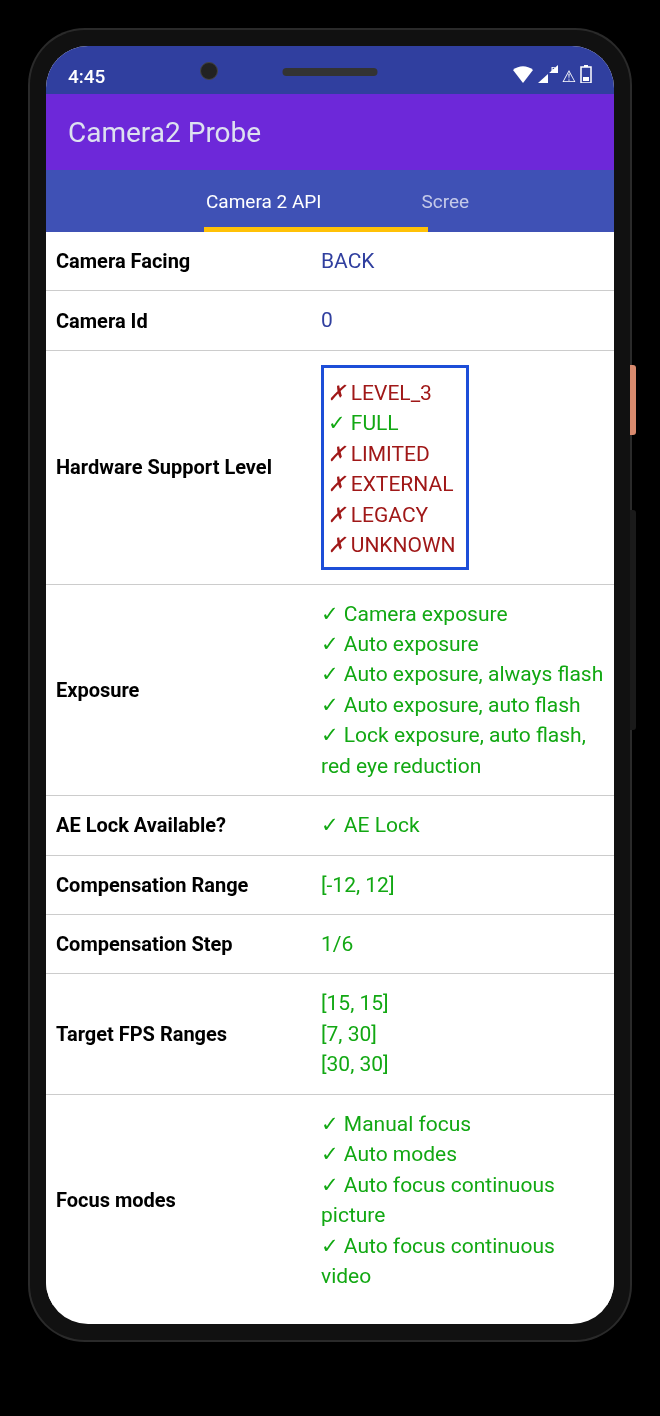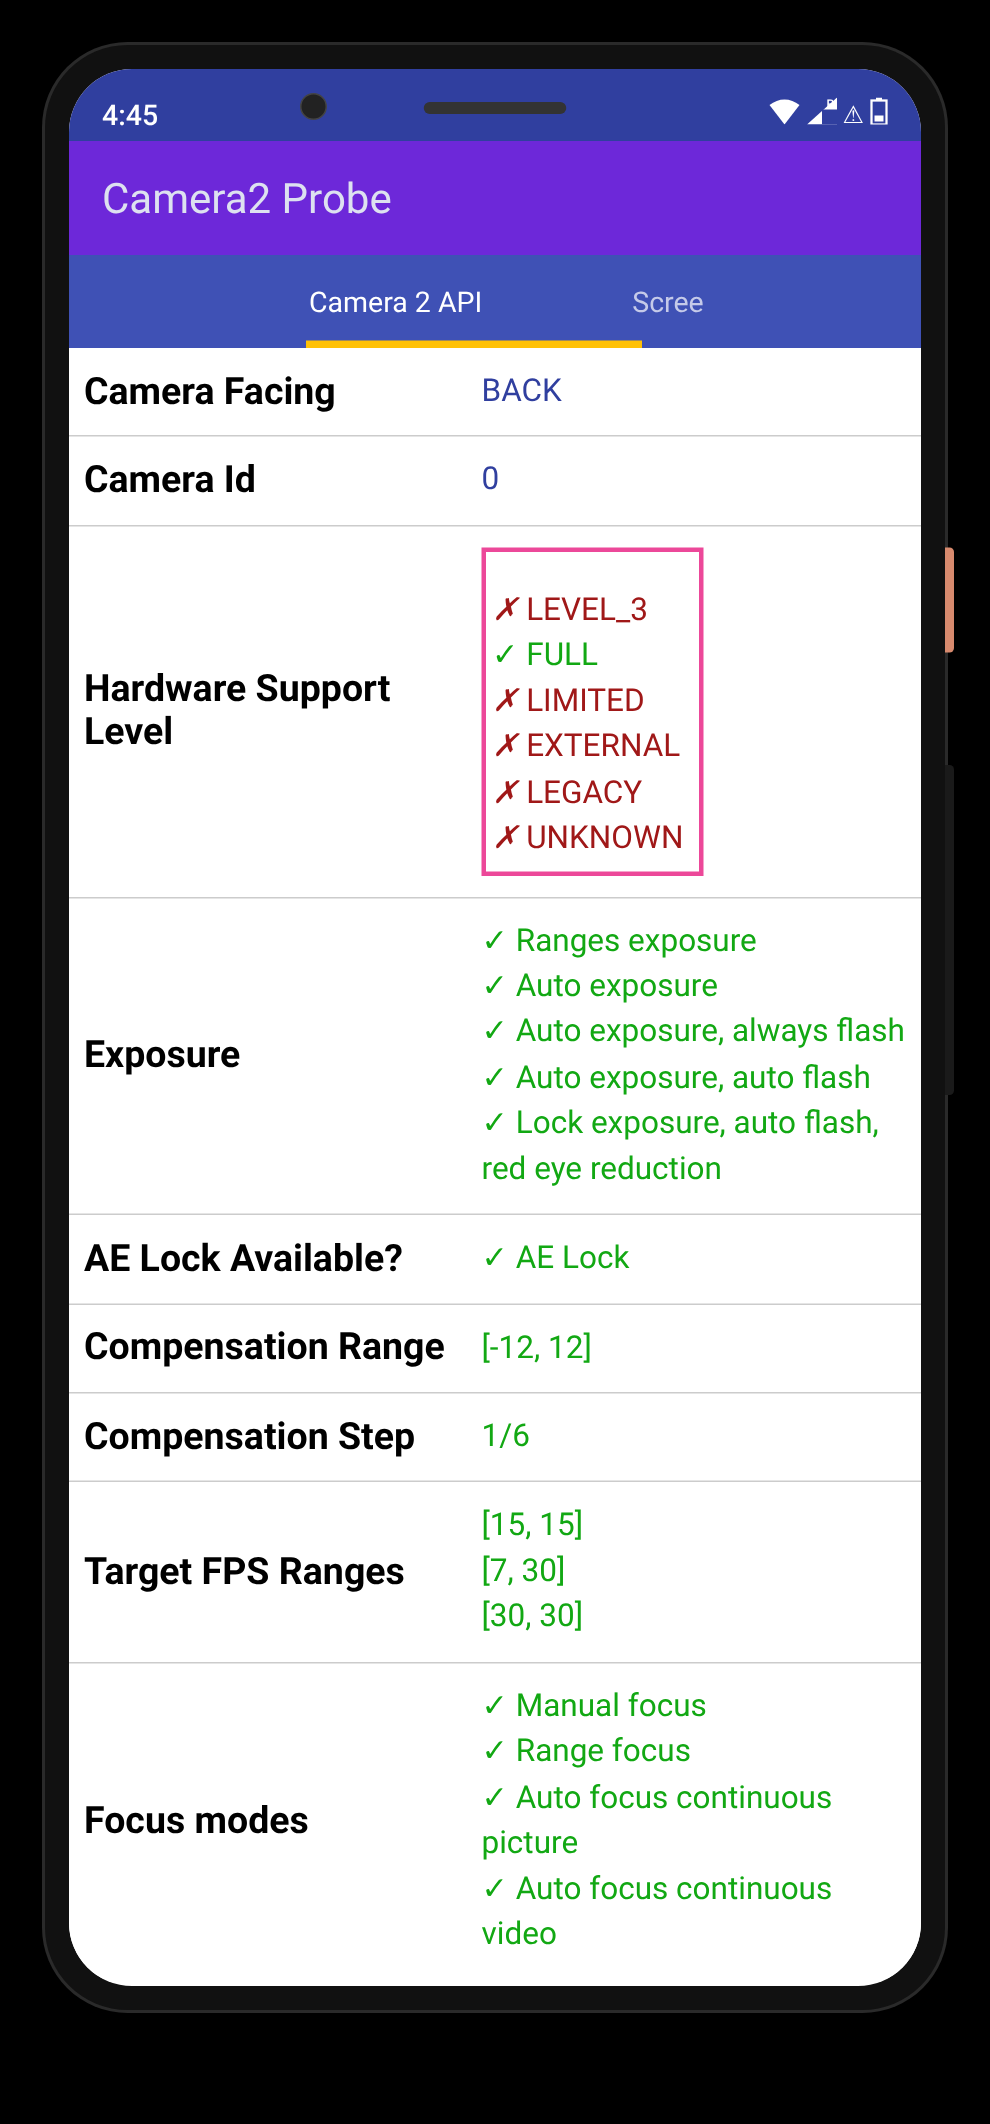--- a/index.html
+++ b/index.html
@@ -132,34 +132,34 @@
     .row {
       display: flex;
       border-bottom: 1px solid #ccc;
       padding: 14px 6px 14px 10px;
       min-height: 50px;
       align-items: center;
     }
     .row-label {
       width: 265px;
       font-weight: 700;
-      font-size: 25px;
+      font-size: 20px;
       color: #000;
       flex-shrink: 0;
     }
     .row-value {
       font-size: 21px;
       line-height: 1.45;
     }
     .val-blue { color: #303f9f; }
     .val-green { color: #12a813; }
     .val-red { color: #a01818; }
     .highlight-box {
-      border: 3px solid #ec4899;
-      padding: 24px 10px 6px 4px;
+      border: 3px solid #1d4ed8;
+      padding: 10px 10px 6px 4px;
       display: inline-block;
     }
     .check::before { content: "✓ "; }
     .cross::before { content: "✗ "; font-style: italic; }
   </style>
 </head>
 <body>
 
 <div class="phone-frame">
   <div class="side-btn-orange"></div>
@@ -227,21 +227,21 @@
             <div class="val-red cross">EXTERNAL</div>
             <div class="val-red cross">LEGACY</div>
             <div class="val-red cross">UNKNOWN</div>
           </div>
         </div>
       </div>
 
       <div class="row">
         <div class="row-label">Exposure</div>
         <div class="row-value val-green">
-          <div class="check">Ranges exposure</div>
+          <div class="check">Camera exposure</div>
           <div class="check">Auto exposure</div>
           <div class="check">Auto exposure, always flash</div>
           <div class="check">Auto exposure, auto flash</div>
           <div class="check">Lock exposure, auto flash, red eye reduction</div>
         </div>
       </div>
 
       <div class="row">
         <div class="row-label">AE Lock Available?</div>
         <div class="row-value val-green check">AE Lock</div>
@@ -263,21 +263,21 @@
           <div>[15, 15]</div>
           <div>[7, 30]</div>
           <div>[30, 30]</div>
         </div>
       </div>
 
       <div class="row" style="border-bottom:none">
         <div class="row-label">Focus modes</div>
         <div class="row-value val-green">
           <div class="check">Manual focus</div>
-          <div class="check">Range focus</div>
+          <div class="check">Auto modes</div>
           <div class="check">Auto focus continuous picture</div>
           <div class="check">Auto focus continuous video</div>
         </div>
       </div>
 
     </div>
 
     <div class="home-bar"></div>
   </div>
 </div>

